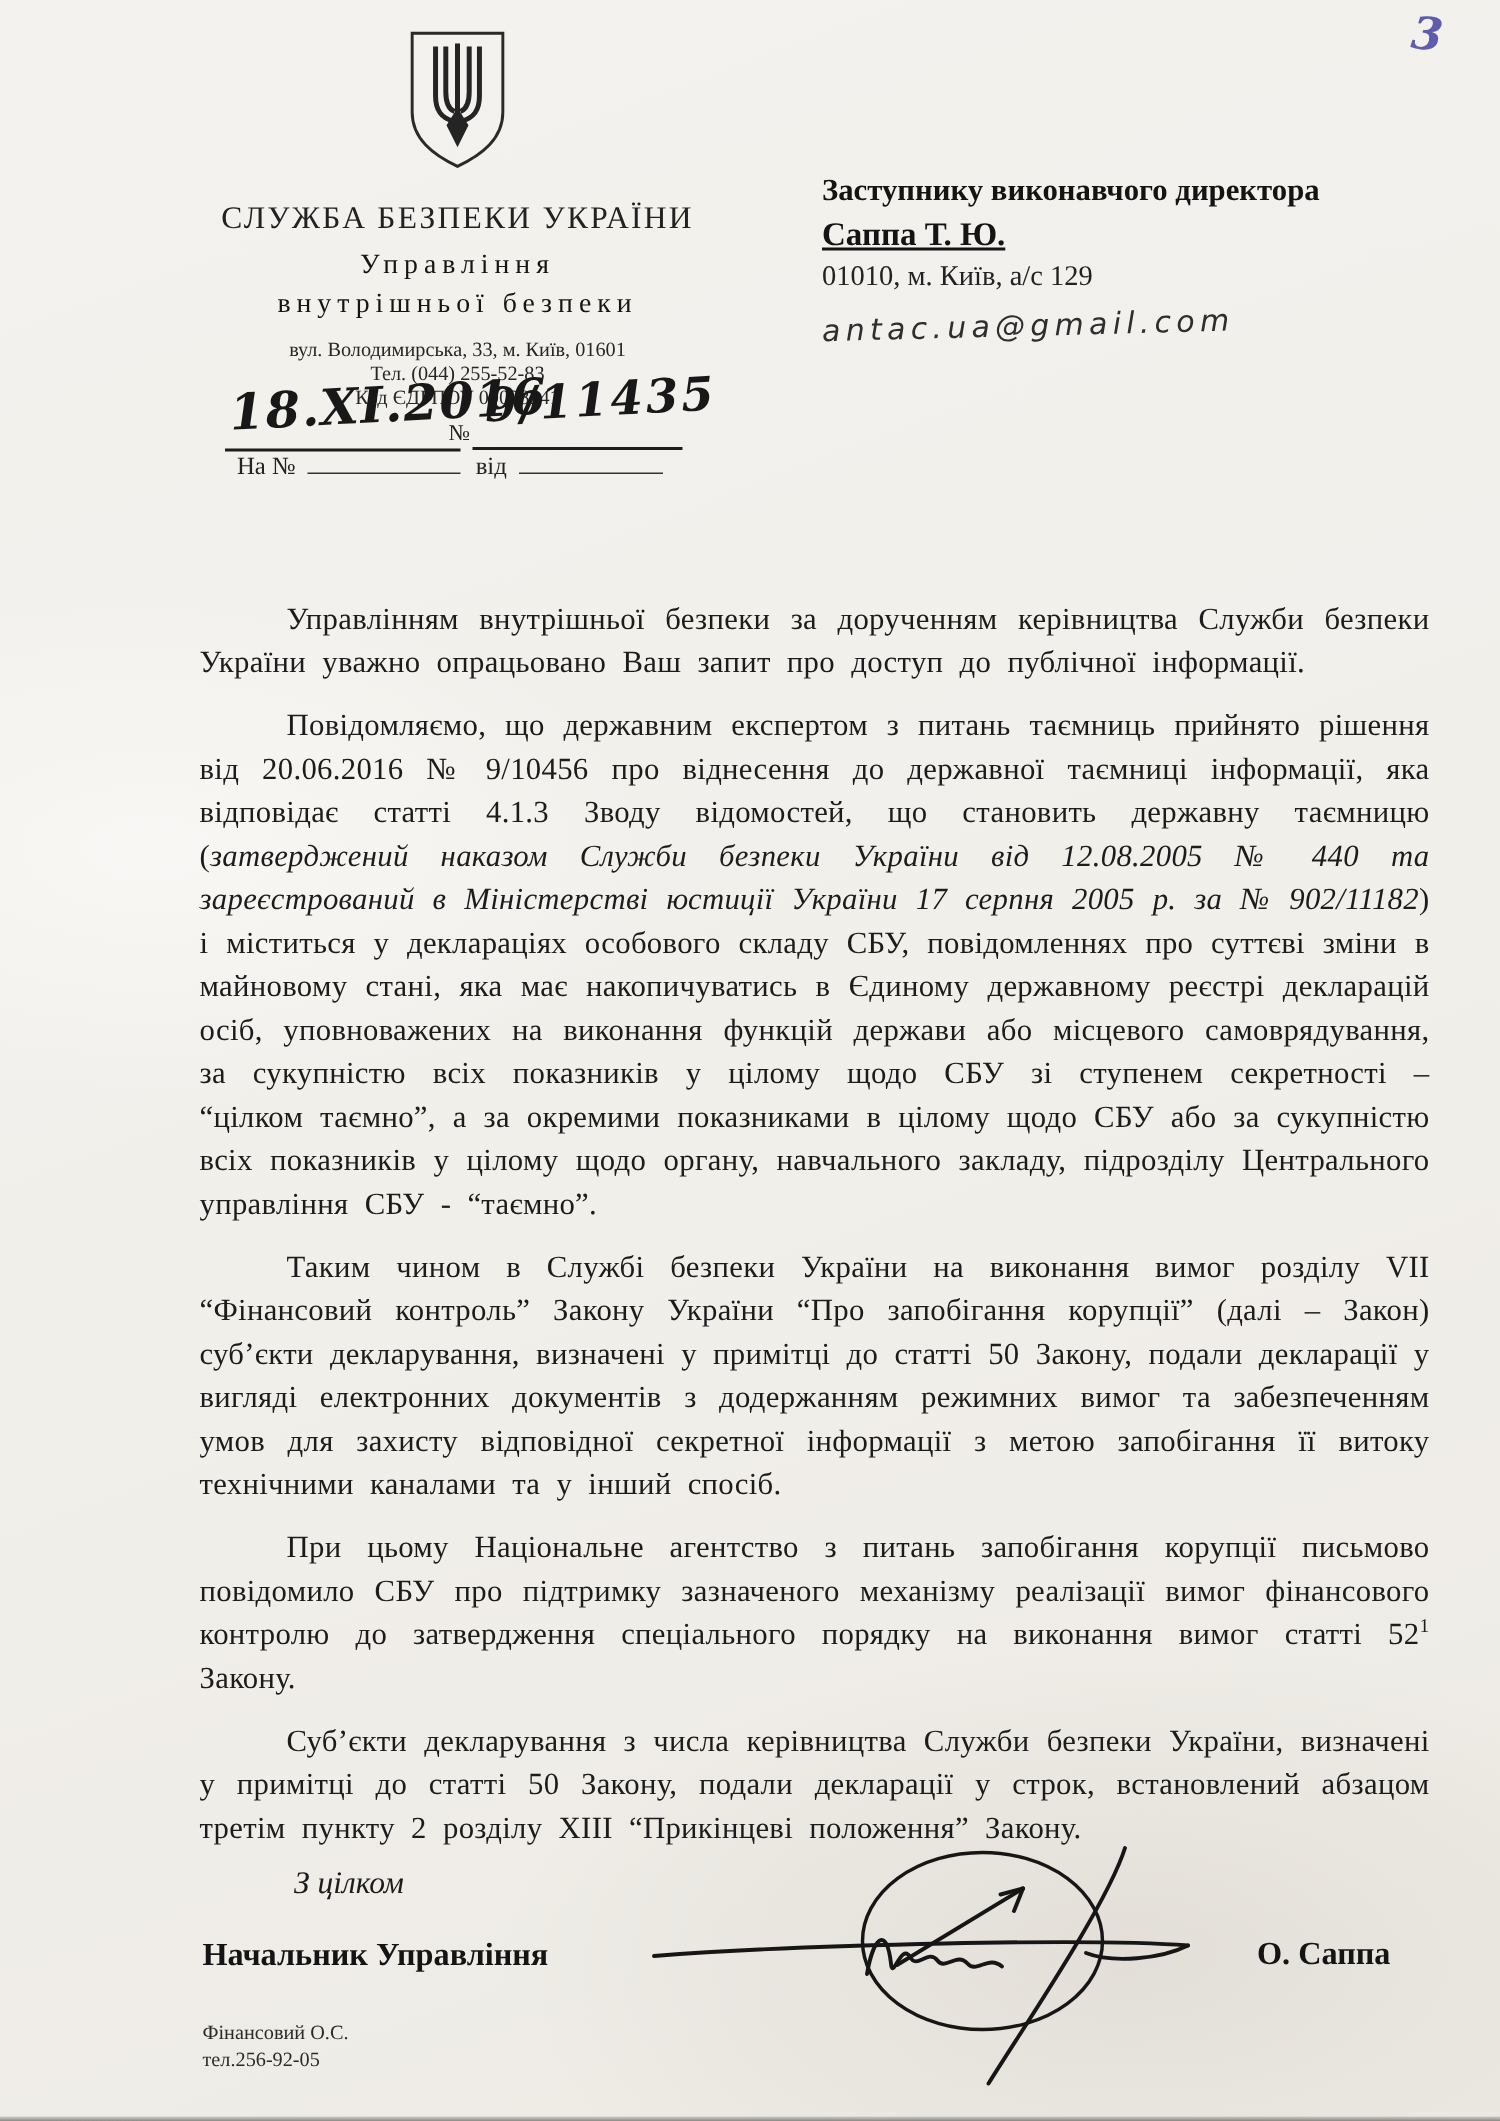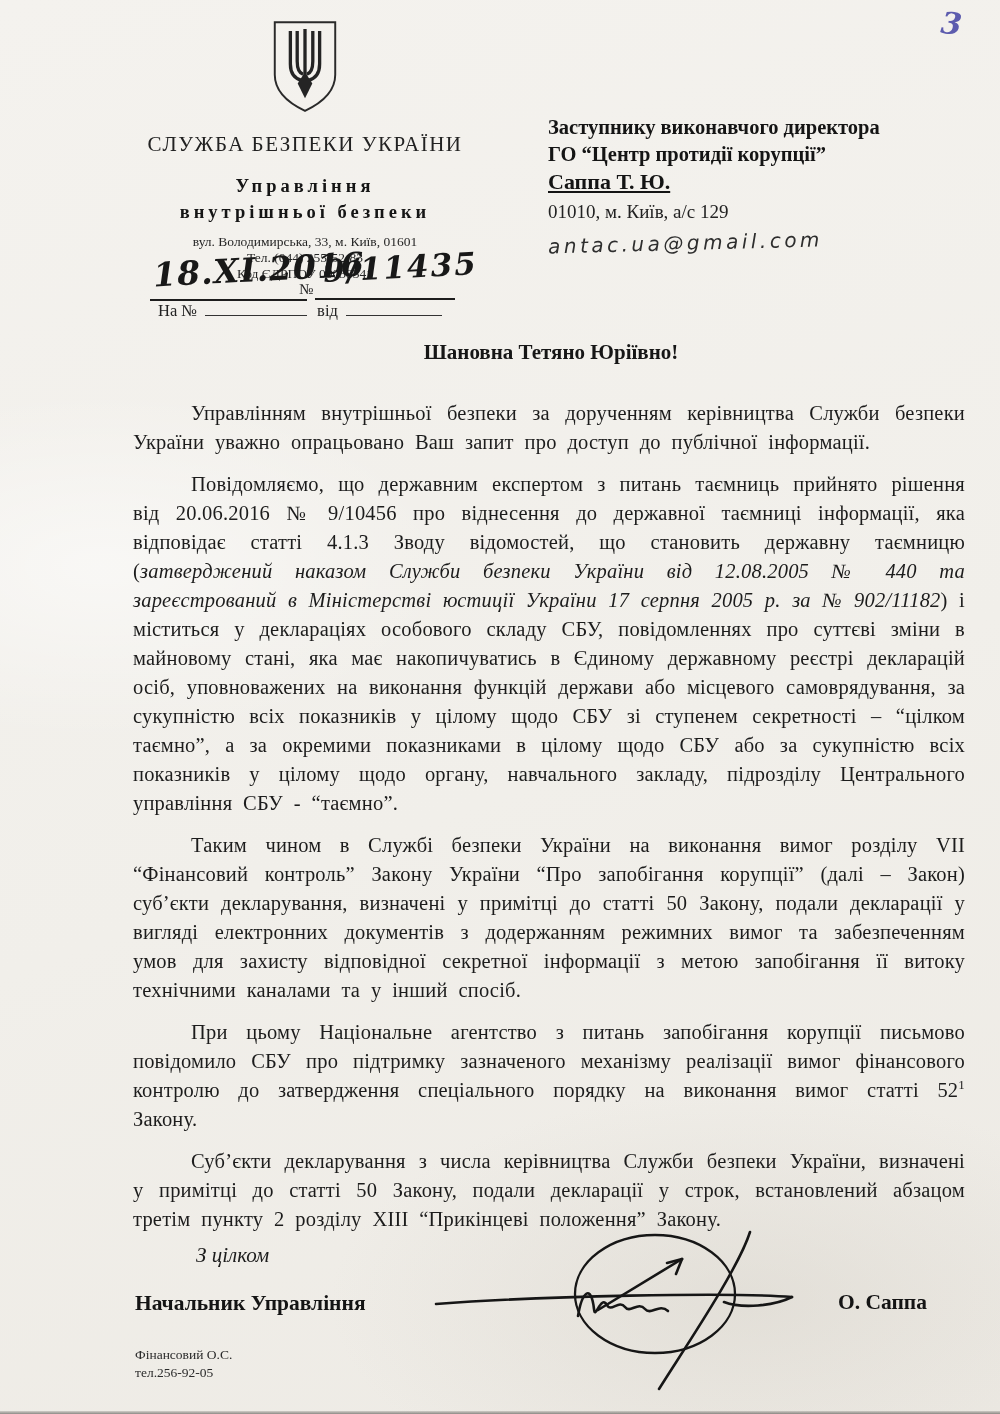--- a/index.html
+++ b/index.html
@@ -22,21 +22,21 @@
   
   .page-num {
     position:absolute; right:38px; top:6px;
     font-family:"DejaVu Serif", serif; font-style:italic; font-weight:bold;
     font-size:30px; color:#5d5cae; transform:rotate(6deg);
   }
   
   .org-block { position:absolute; left:140px; top:18px; width:330px; text-align:center; }
   .emblem { display:inline-block; }
   .org-name { font-size:21px; letter-spacing:1.5px; margin-top:12px; white-space:nowrap; color:#222; }
-  .dept { font-weight:bold; font-size:18.5px; letter-spacing:4px; margin-top:16px; line-height:26px; color:#151515; }
+  .dept { font-weight:normal; font-size:18.5px; letter-spacing:4px; margin-top:6px; line-height:26px; color:#151515; }
   .org-contact { font-size:13.5px; margin-top:9px; line-height:16px; color:#262626; }
   
   .hand { font-family:"DejaVu Serif", serif; font-style:italic; font-weight:bold; color:#181818; }
   .hand-date { position:absolute; left:153px; top:250px; font-size:33px; letter-spacing:1px; transform:rotate(-3deg); }
   .date-underline { position:absolute; left:150px; top:299px; width:157px; border-bottom:2px solid #1d1d1d; }
   .num-label { position:absolute; left:299px; top:281px; font-size:15px; color:#222; }
   .hand-num { position:absolute; left:323px; top:249px; font-size:31px; letter-spacing:2px; transform:rotate(-3deg); }
   .num-underline { position:absolute; left:315px; top:298px; width:140px; border-bottom:2px solid #1d1d1d; }
   .ref-line { position:absolute; left:158px; top:300px; font-size:16.5px; color:#222; }
   .ref-line .u { display:inline-block; border-bottom:1.2px solid #333; height:15px; vertical-align:baseline; }
@@ -52,21 +52,21 @@
     font-size:20px; letter-spacing:3.5px; color:#2e2e2e; margin-top:3px; transform:rotate(-1.5deg);
   }
   
   .salutation { position:absolute; left:133px; top:340px; width:836px; text-align:center;
     font-weight:bold; font-size:21px; color:#161616; }
   .body-text {
     position:absolute; left:133px; top:399px; width:836px;
     text-align:justify; font-size:20.5px; line-height:29px;
     word-spacing:5.5px; letter-spacing:0.2px; color:#1c1c1c;
   }
-  .body-text p { margin:0 4px 13px 0; text-indent:58px; }
+  .body-text p { margin:0 16px 13px 0; text-indent:58px; }
   .italic-run { font-style:italic; }
   .body-text sup { font-size:13px; line-height:0; }
   
   .closing { position:absolute; left:196px; top:1243px; font-style:italic; font-size:21px; color:#1c1c1c; }
   .signer-title { position:absolute; left:135px; top:1291px; font-weight:bold; font-size:21.5px; color:#141414; }
   .signer-name { position:absolute; left:838px; top:1290px; font-weight:bold; font-size:21.5px; color:#141414; }
   .signature-svg { position:absolute; left:430px; top:1230px; }
   .executor { position:absolute; left:135px; top:1346px; font-size:13.5px; line-height:17.5px; color:#2a2a2a; }
 </style>
 </head>
@@ -106,27 +106,25 @@
   <div class="date-underline"></div>
   <div class="num-label">№</div>
   <div class="hand hand-num">9/11435</div>
   <div class="num-underline"></div>
   <div class="ref-line">
     <span>На №</span><span class="u u-1"></span><span>від</span><span class="u u-2"></span>
   </div>
 
   <div class="recipient">
     <div class="bold">Заступнику виконавчого директора</div>
-    <div class="bold">ГО “Центр протидії корупції”</div>
     <div class="recipient-name">Саппа Т. Ю.</div>
     <div class="recipient-addr">01010, м. Київ, а/с 129</div>
     <div class="hand-email">antac.ua@gmail.com</div>
   </div>
 
-  <div class="salutation">Шановна Тетяно Юріївно!</div>
 
   <div class="body-text">
     <p>Управлінням внутрішньої безпеки за дорученням керівництва Служби безпеки України уважно опрацьовано Ваш запит про доступ до публічної інформації.</p>
     <p><span>Повідомляємо, що державним експертом з питань таємниць прийнято рішення від 20.06.2016 № 9/10456 про віднесення до державної таємниці інформації, яка відповідає статті 4.1.3 Зводу відомостей, що становить державну таємницю (</span><span class="italic-run">затверджений наказом Служби безпеки України від 12.08.2005 № 440 та зареєстрований в Міністерстві юстиції України 17 серпня 2005 р. за № 902/11182</span><span>) і міститься у деклараціях особового складу СБУ, повідомленнях про суттєві зміни в майновому стані, яка має накопичуватись в Єдиному державному реєстрі декларацій осіб, уповноважених на виконання функцій держави або місцевого самоврядування, за сукупністю всіх показників у цілому щодо СБУ зі ступенем секретності – “цілком таємно”, а за окремими показниками в цілому щодо СБУ або за сукупністю всіх показників у цілому щодо органу, навчального закладу, підрозділу Центрального управління СБУ - “таємно”.</span></p>
     <p>Таким чином в Службі безпеки України на виконання вимог розділу VII “Фінансовий контроль” Закону України “Про запобігання корупції” (далі – Закон) суб’єкти декларування, визначені у примітці до статті 50 Закону, подали декларації у вигляді електронних документів з додержанням режимних вимог та забезпеченням умов для захисту відповідної секретної інформації з метою запобігання її витоку технічними каналами та у інший спосіб.</p>
     <p><span>При цьому Національне агентство з питань запобігання корупції письмово повідомило СБУ про підтримку зазначеного механізму реалізації вимог фінансового контролю до затвердження спеціального порядку на виконання вимог статті 52</span><sup>1</sup><span> Закону.</span></p>
     <p>Суб’єкти декларування з числа керівництва Служби безпеки України, визначені у примітці до статті 50 Закону, подали декларації у строк, встановлений абзацом третім пункту 2 розділу XIII “Прикінцеві положення” Закону.</p>
   </div>
 
   <div class="closing">З цілком</div>

